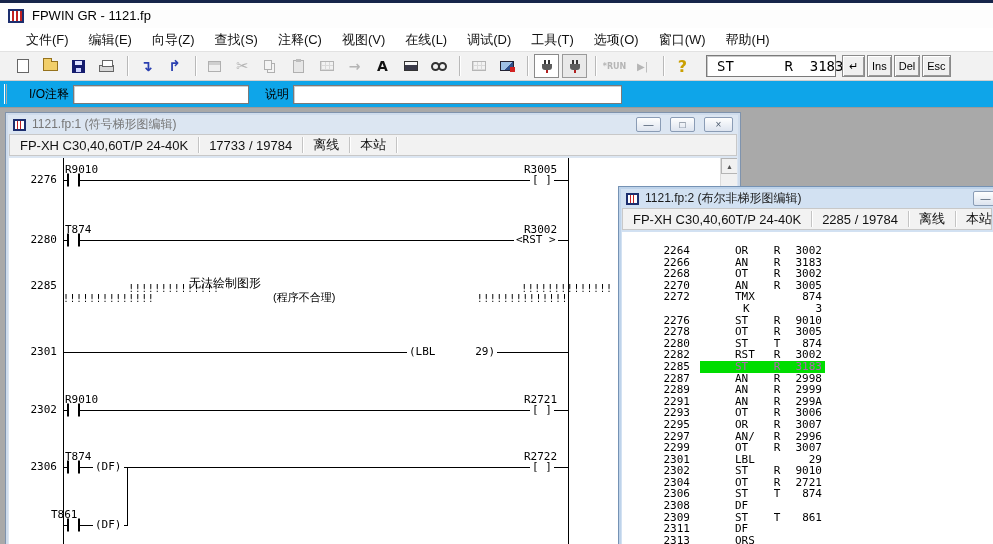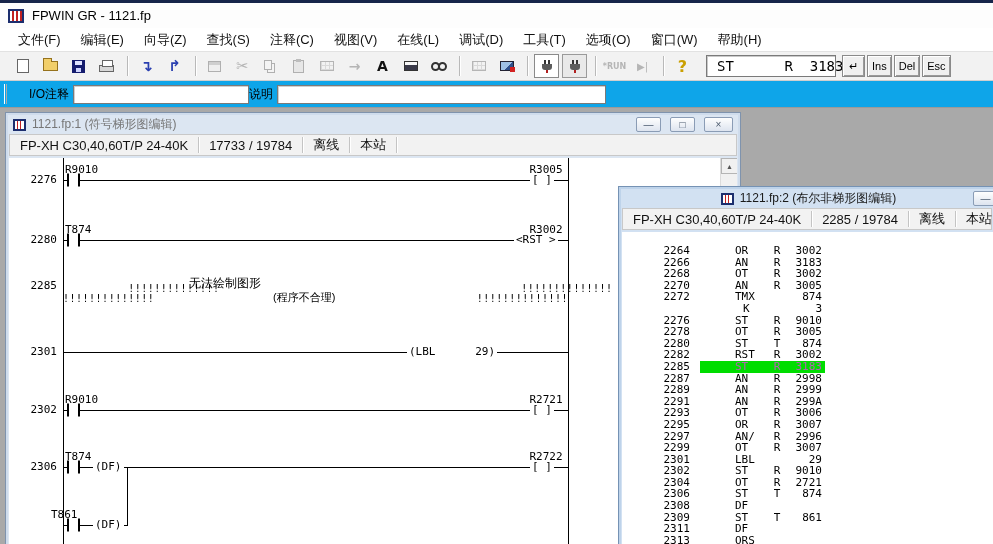--- a/index.html
+++ b/index.html
@@ -10,21 +10,21 @@
   
   .top-edge { position:absolute; left:0; top:0; width:993px; height:3px; background:#17254a; }
   .titlebar { position:absolute; left:0; top:3px; width:993px; height:25px; background:#fdfdfd;
               display:flex; align-items:center; padding-left:8px; }
   .appicon { width:16px; height:14px; border:2px solid #1c2e6e; background:
              linear-gradient(90deg,#fff 0 2px,#c22222 2px 4px,#fff 4px 6px,#c22222 6px 8px,#fff 8px 10px,#c22222 10px 12px);
              margin-right:8px; flex:0 0 auto; }
   .title-text { font-size:13px; color:#000; }
 
   .menubar { position:absolute; left:0; top:28px; width:993px; height:23px; background:#ffffff;
-             display:flex; align-items:center; padding-left:8px; }
+             display:flex; align-items:center; padding-left:16px; }
   .menu-item { font-size:13px; color:#111; padding:3px 10px; cursor:default; }
 
   .toolbar { position:absolute; left:0; top:51px; width:993px; height:30px; background:#f2f2f2;
              border-top:1px solid #e2e2e2; border-bottom:1px solid #cfcfcf;
              display:flex; align-items:center; padding-left:10px; }
   .tbtn { width:25px; height:24px; display:flex; align-items:center; justify-content:center;
           margin-right:3px; flex:0 0 auto; }
   .tbtn.boxed { border:1px solid #9a9a9a; background:#e9e9e9; }
   .tbtn.pressed { background:#ffffff; border:1px solid #8a8a8a; }
   .tsep { width:2px; height:20px; border-left:1px solid #b9b9b9; border-right:1px solid #fff;
@@ -74,21 +74,21 @@
            border-bottom:1px solid #9a9a9a; display:flex; align-items:center; }
   .iobar .lbl { font-size:12px; color:#000; }
   .io-input { height:19px; background:#fff; border:1px solid #7a7a7a; box-shadow:inset 1px 1px 0 #cfcfcf; }
   .grip { width:3px; height:20px; border-left:1px solid #fff; border-right:1px solid #aaa; margin:0 6px 0 4px; }
 
   
   .mdi { position:absolute; left:0; top:108px; width:993px; height:436px; background:#a9a9a9; overflow:hidden; }
 
   .cwin { position:absolute; border:1px solid #7f93ad; box-shadow:inset 0 0 0 2px #cfdcec; background:#dce6f2; }
   .cwin.active { border-color:#7592b4; box-shadow:inset 0 0 0 2px #bed3ea; background:#d2e1f2; }
-  .wtitle { height:21px; display:flex; align-items:center; padding:2px 4px 0 7px;justify-content:center; }
+  .wtitle { height:21px; display:flex; align-items:center; padding:2px 4px 0 7px; }
   .wicon { width:13px; height:12px; border:2px solid #1c2e6e; margin-right:6px; flex:0 0 auto; background:
            linear-gradient(90deg,#fff 0 2px,#c22222 2px 3px,#fff 3px 5px,#c22222 5px 6px,#fff 6px 8px); }
   .wtitle-text { font-size:12px; }
   .cwin .wtitle-text { color:#767676; }
   .cwin.active .wtitle-text { color:#1a1a1a; }
   .capbtns { margin-left:auto; display:flex; gap:9px; padding-right:3px; }
   .cbtn { width:25px; height:15px; border:1px solid #8a9cb5; border-radius:2px;
           background:linear-gradient(#fefefe,#dde4ef); color:#4b5a6e; font-size:10px;
           display:flex; align-items:center; justify-content:center; line-height:1; }
   .wstatus { height:22px; margin:0 3px; background:#f2f2f2; border:1px solid #c8c8c8;
@@ -99,21 +99,21 @@
   .editor { position:absolute; left:3px; right:3px; top:45px; bottom:0; background:#fff; overflow:hidden; }
 
   
   .rail  { position:absolute; width:1px; top:0; bottom:0; background:#000; }
   .hline { position:absolute; height:1px; background:#000; }
   .vline { position:absolute; width:1px; background:#000; }
   .contact { position:absolute; width:13px; height:13px; border-left:2px solid #000; border-right:2px solid #000;
              background:#fff; transform:translateY(-50%); }
   .clabel, .colabel, .rno, .coil, .ltext, .marks { position:absolute; font:11px/12px "DejaVu Sans Mono", monospace; color:#000; white-space:pre; }
   .rno { width:46px; text-align:right; left:2px; }
-  .colabel { width:44px; text-align:center; }
+  .colabel { width:44px; text-align:left; }
   .coil { background:#fff; transform:translateY(-50%); padding:0 2px; }
   .ltext { background:#fff; transform:translateY(-50%); padding:0 2px; }
   .marks { font-size:10px; line-height:10px; letter-spacing:0.5px; }
   .err-main { position:absolute; font-size:12px; color:#000; font-family:"Liberation Sans",sans-serif; }
   .err-sub  { position:absolute; font-size:11px; color:#000; font-family:"Liberation Sans",sans-serif; }
 
   .vscroll { position:absolute; top:0; right:0; bottom:0; width:17px; background:#f1f1f1; border-left:1px solid #dcdcdc; }
   .sbtn { width:17px; height:16px; background:#f1f1f1; border:1px solid #b5b5b5;
           display:flex; align-items:center; justify-content:center; font-size:7px; color:#555; }
 
@@ -238,21 +238,21 @@
       <span class="kbtn">↵</span>
       <span class="kbtn">Ins</span>
       <span class="kbtn">Del</span>
       <span class="kbtn">Esc</span>
     </div>
 
   <div class="iobar">
     <span class="grip"></span>
     <span class="lbl" style="margin-left:16px">I/O注释</span>
     <input class="io-input" style="width: 176px; margin-left: 4px;" value="">
-    <span class="lbl" style="">说明</span>
+    <span class="lbl" style="margin-left:16px">说明</span>
     <input class="io-input" style="width: 329px; margin-left: 4px;" value="">
   </div>
 
   <div class="mdi">
 
     <div class="cwin" style="left:5px; top:4px; width:736px; height:520px;">
       <div class="wtitle">
         <span class="wicon"></span>
         <span class="wtitle-text">1121.fp:1 (符号梯形图编辑)</span>
         <span class="capbtns">

